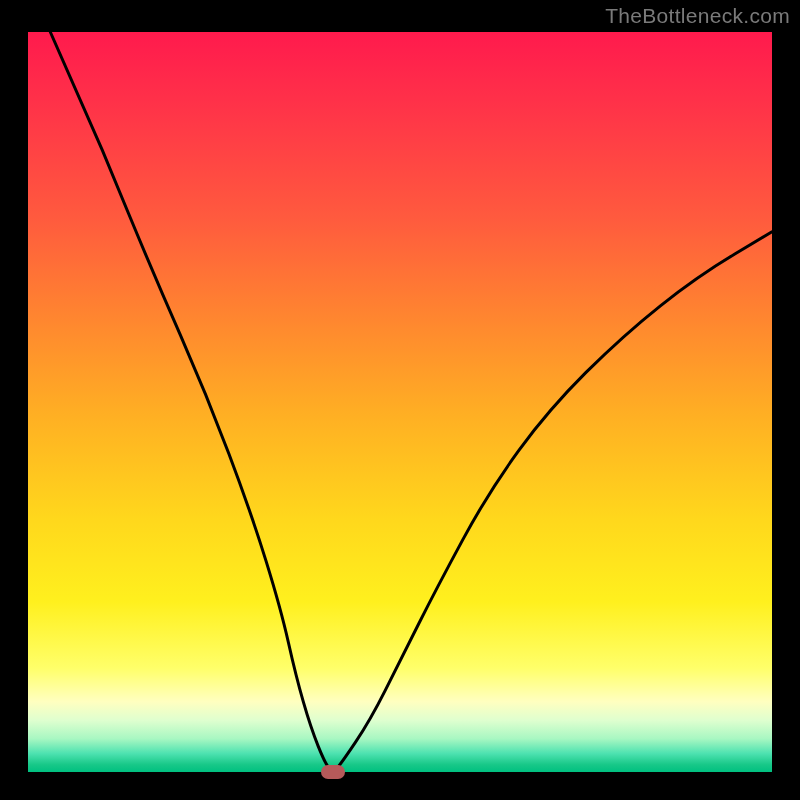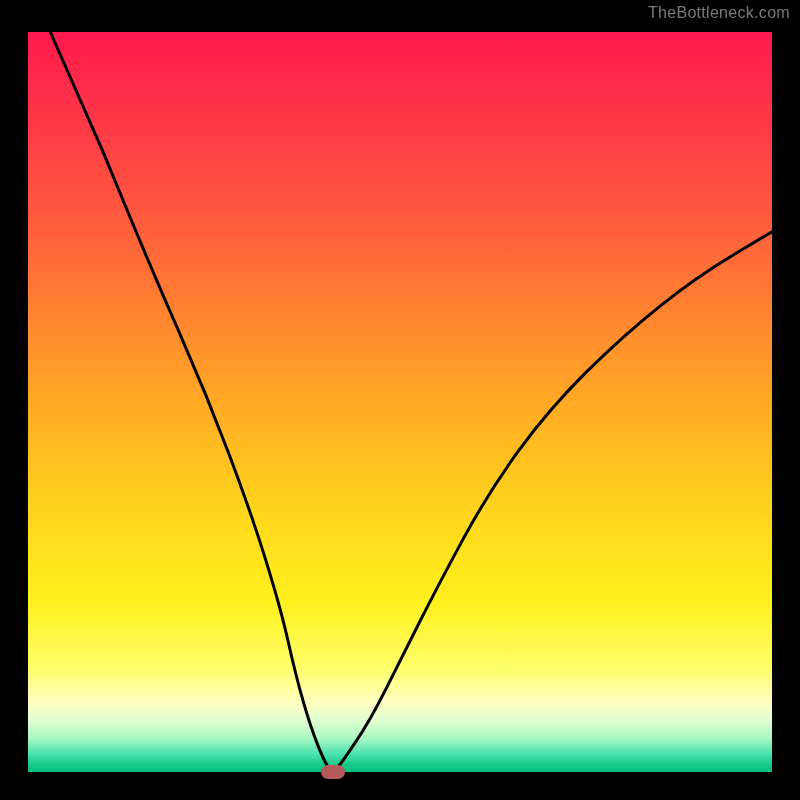--- a/index.html
+++ b/index.html
@@ -35,21 +35,21 @@
       #dfffcf 93%,
       #a8f7c2 95.5%,
       #4de2b0 97.5%,
       #18c888 99%,
       #00c080 100%
     );
   }
   .watermark {
     position: absolute;
     color: #7a7a7a;
-    font-size: 16px;
+    font-size: 21px;
     font-weight: 500;
     letter-spacing: 0.3px;
   }
   svg.curve {
     position: absolute;
     pointer-events: none;
   }
   .marker {
     position: absolute;
     background: #b55a5a;

